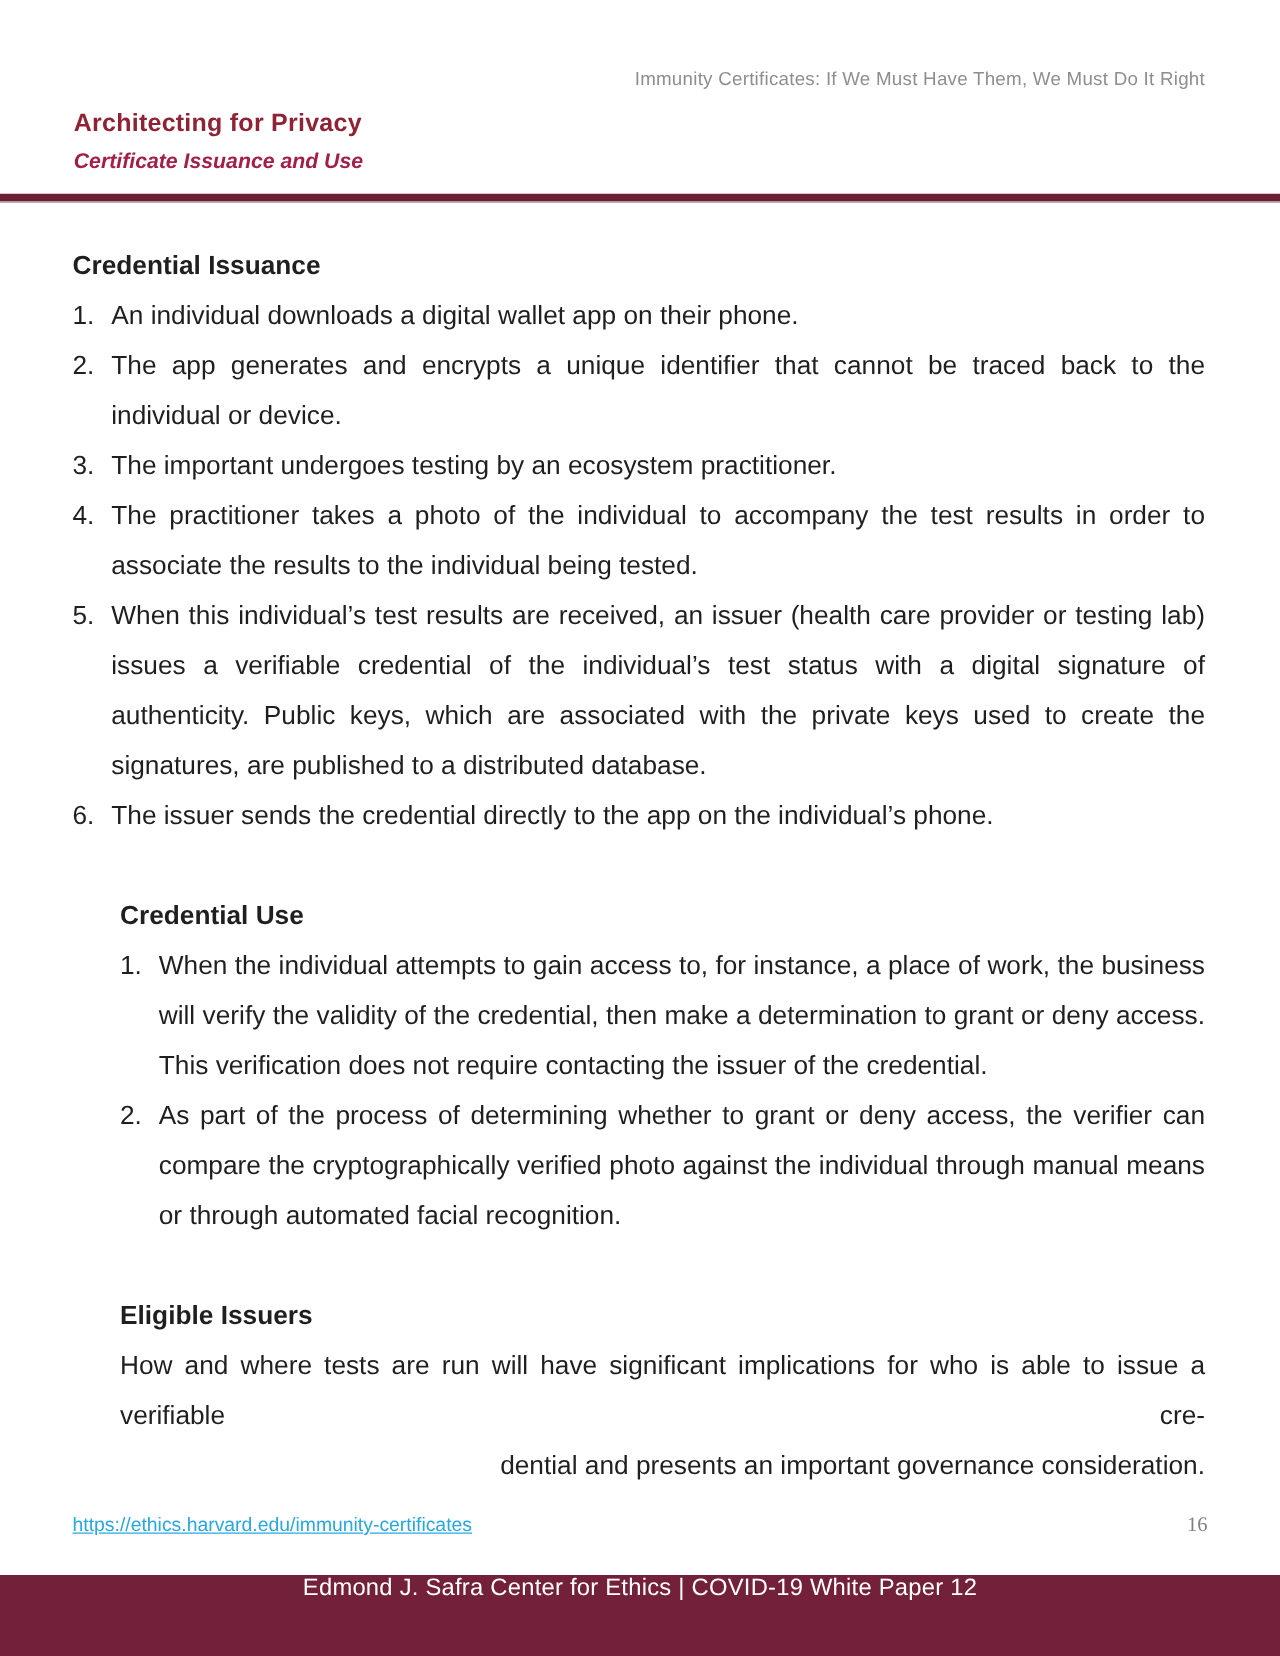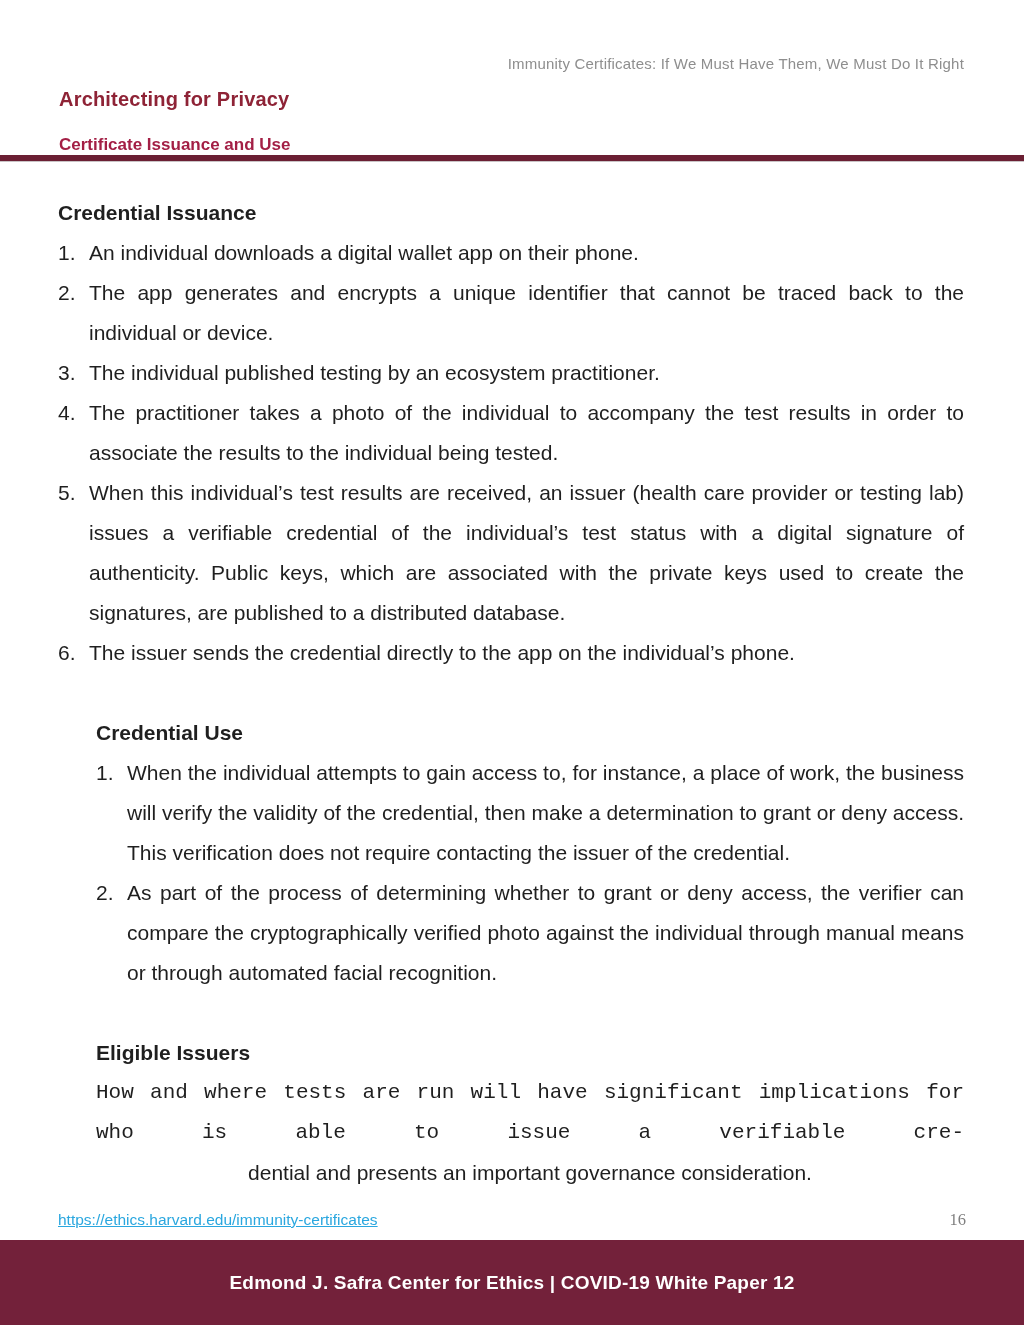--- a/index.html
+++ b/index.html
@@ -14,73 +14,73 @@
     font-size:15px; color:var(--header_gray, #8e8e8e);
     letter-spacing:0.2px;
   }
   .title-block { position:absolute; top:88px; left:59px; }
   .doc-title {
     font-size:20px; font-weight:bold;
     color:var(--accent_maroon, #8E2336);
     letter-spacing:0.2px;
   }
   .doc-subtitle {
-    margin-top:24px; font-size:17px; font-weight:bold; 
+    margin-top:8px; font-size:17px; font-weight:bold; font-style:italic;
     color:var(--subtitle_crimson, #A31F45);
   }
   .rule {
     position:absolute; top:155px; left:0; width:1024px; height:6px;
     background:var(--rule_maroon, #6B1F33);
     border-bottom:1px solid #c9c4c6;
   }
   .content {
     position:absolute; top:193px; left:58px; width:906px;
     font-size:21px; line-height:40px;
   }
   .section + .section { margin-top:40px;margin-left:38px; }
   .section-heading { font-weight:bold; }
   .list-item { position:relative; padding-left:31px; text-align:justify; }
   .list-number { position:absolute; left:0; top:0; }
-  .para-line { text-align:center; }
-  .para-line.force-justify { text-align:justify; text-align-last:justify;font-family:Liberation Mono, monospace; }
+  .para-line { text-align:right; }
+  .para-line.force-justify { text-align:justify; text-align-last:justify; }
   .footer-line {
     position:absolute; left:58px; right:58px; top:1208px;
     display:flex; justify-content:space-between; align-items:baseline;
     line-height:24px;
   }
   .footer-link {
     font-size:15.5px; color:var(--link_blue, #2AA7DF);
     cursor:pointer;
   }
   .page-number { font-size:16.5px; color:var(--page_number_gray, #7f7f7f);font-family:Liberation Serif, serif; }
   .footer-bar {
-    position:absolute; left:0; right:0; bottom:0; height:85px;
+    position:absolute; left:0; right:0; bottom:0; height:65px;
     background:var(--footer_bar_maroon, #73213A);
-    display:flex; align-items:center; justify-content:center;font-weight:bold;
+    display:flex; justify-content:center;
   }
   .footer-bar-text { color:#ffffff; font-size:19px; letter-spacing:0.2px; }
 </style>
 </head>
 <body>
 
 <div class="running-header">Immunity Certificates: If We Must Have Them, We Must Do It Right</div>
 
 <div class="title-block">
   <div class="doc-title">Architecting for Privacy</div>
   <div class="doc-subtitle">Certificate Issuance and Use</div>
 </div>
 
 <div class="rule"></div>
 
 <main class="content" id="sections-root">
     <section class="section">
       <div class="section-heading">Credential Issuance</div>
       <div class="list-item"><span class="list-number">1.</span><span>An individual downloads a digital wallet app on their phone.</span></div>
       <div class="list-item"><span class="list-number">2.</span><span>The app generates and encrypts a unique identifier that cannot be traced back to the individual or device.</span></div>
-      <div class="list-item"><span class="list-number">3.</span><span>The individual published testing by an ecosystem practitioner.</span></div>
+      <div class="list-item"><span class="list-number">3.</span><span>The important undergoes testing by an ecosystem practitioner.</span></div>
       <div class="list-item"><span class="list-number">4.</span><span>The practitioner takes a photo of the individual to accompany the test results in order to associate the results to the individual being tested.</span></div>
       <div class="list-item"><span class="list-number">5.</span><span>When this individual’s test results are received, an issuer (health care provider or testing lab) issues a verifiable credential of the individual’s test status with a digital signature of authenticity. Public keys, which are associated with the private keys used to create the signatures, are published to a distributed database.</span></div>
       <div class="list-item"><span class="list-number">6.</span><span>The issuer sends the credential directly to the app on the individual’s phone.</span></div>
     </section>
     <section class="section">
       <div class="section-heading">Credential Use</div>
       <div class="list-item"><span class="list-number">1.</span><span>When the individual attempts to gain access to, for instance, a place of work, the business will verify the validity of the credential, then make a determination to grant or deny access. This verification does not require contacting the issuer of the credential.</span></div>
       <div class="list-item"><span class="list-number">2.</span><span>As part of the process of determining whether to grant or deny access, the verifier can compare the cryptographically verified photo against the individual through manual means or through automated facial recognition.</span></div>
     </section>
     <section class="section">

